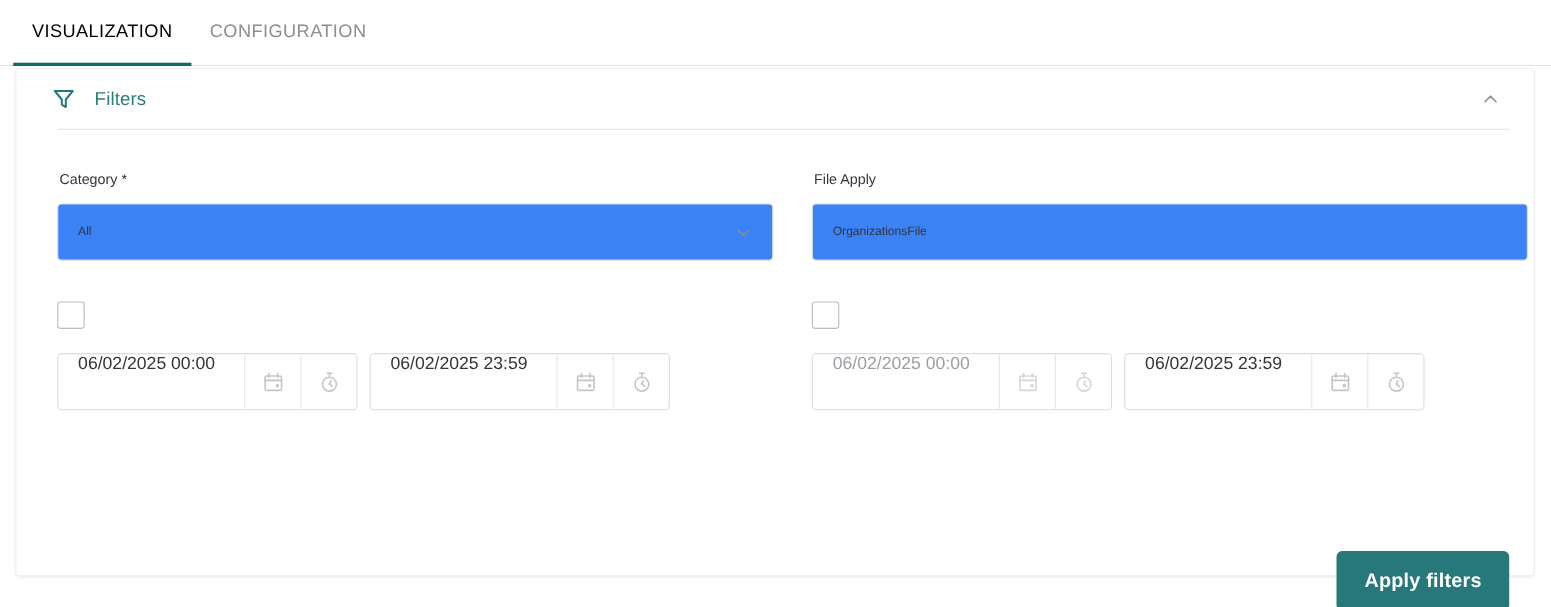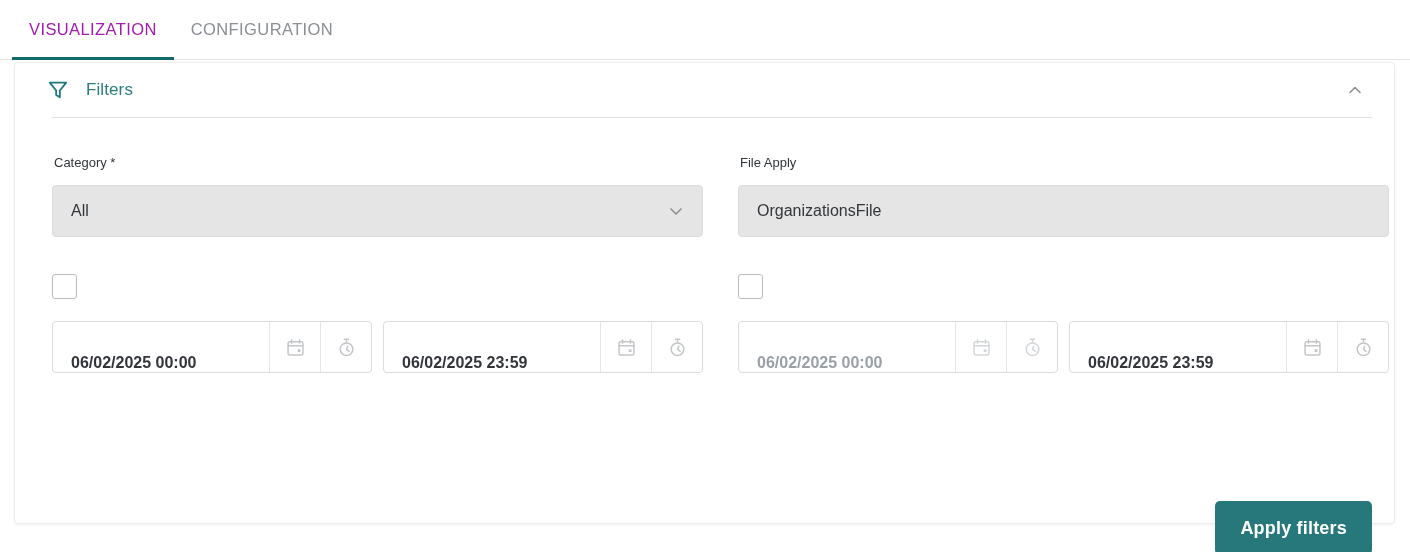--- a/index.html
+++ b/index.html
@@ -33,21 +33,21 @@
     align-items: center;
     padding: 0 17px;
     font-size: 16.5px;
     letter-spacing: 0.4px;
     color: #8a8f94;
     cursor: pointer;
     box-sizing: border-box;
     user-select: none;
   }
   .tab.active {
-    color: #a21caf;
+    color: #000000;
   }
   .tab.active::after {
     content: "";
     position: absolute;
     left: 0;
     right: 0;
     bottom: 0;
     height: 3px;
     background: #136a6a;
   }
@@ -113,25 +113,25 @@
     font-size: 13px;
     color: #32363a;
     margin: 0 0 12px 2px;
     line-height: 20px;
   }
 
   .control {
     height: 52px;
     border: 1px solid #dcdcdc;
     border-radius: 4px;
-    background: #e5e5e5;
-    box-sizing: border-box;
-    display: flex;
-    align-items: center;
-    font-size: 16px;
+    background: #3b82f6;
+    box-sizing: border-box;
+    display: flex;
+    align-items: center;
+    font-size: 11px;
     color: #32363a;
   }
   .control .value {
     padding: 0 18px;
     flex: 1 1 auto;
     white-space: nowrap;
     overflow: hidden;
     text-overflow: ellipsis;
   }
   .select .chev {
@@ -162,29 +162,28 @@
     font-size: 16px;
     color: #32363a;
   }
 
   
   .date-row {
     display: flex;
     gap: 11px;
   }
   .datefield {
-    width: 320px;
+    width: 273px;
     height: 52px;
     border: 1px solid #dcdcdc;
     border-radius: 4px;
     box-sizing: border-box;
     display: flex;
-    align-items: flex-end;
+    align-items: flex-start;
     background: #fff;
-    font-weight: bold;
   }
   .datefield .value {
     flex: 1 1 auto;
     padding: 0 18px;
     font-size: 16px;
     color: #32363a;
     white-space: nowrap;
   }
   .datefield.disabled .value { color: #9aa0a6; }
   .icon-btn {

